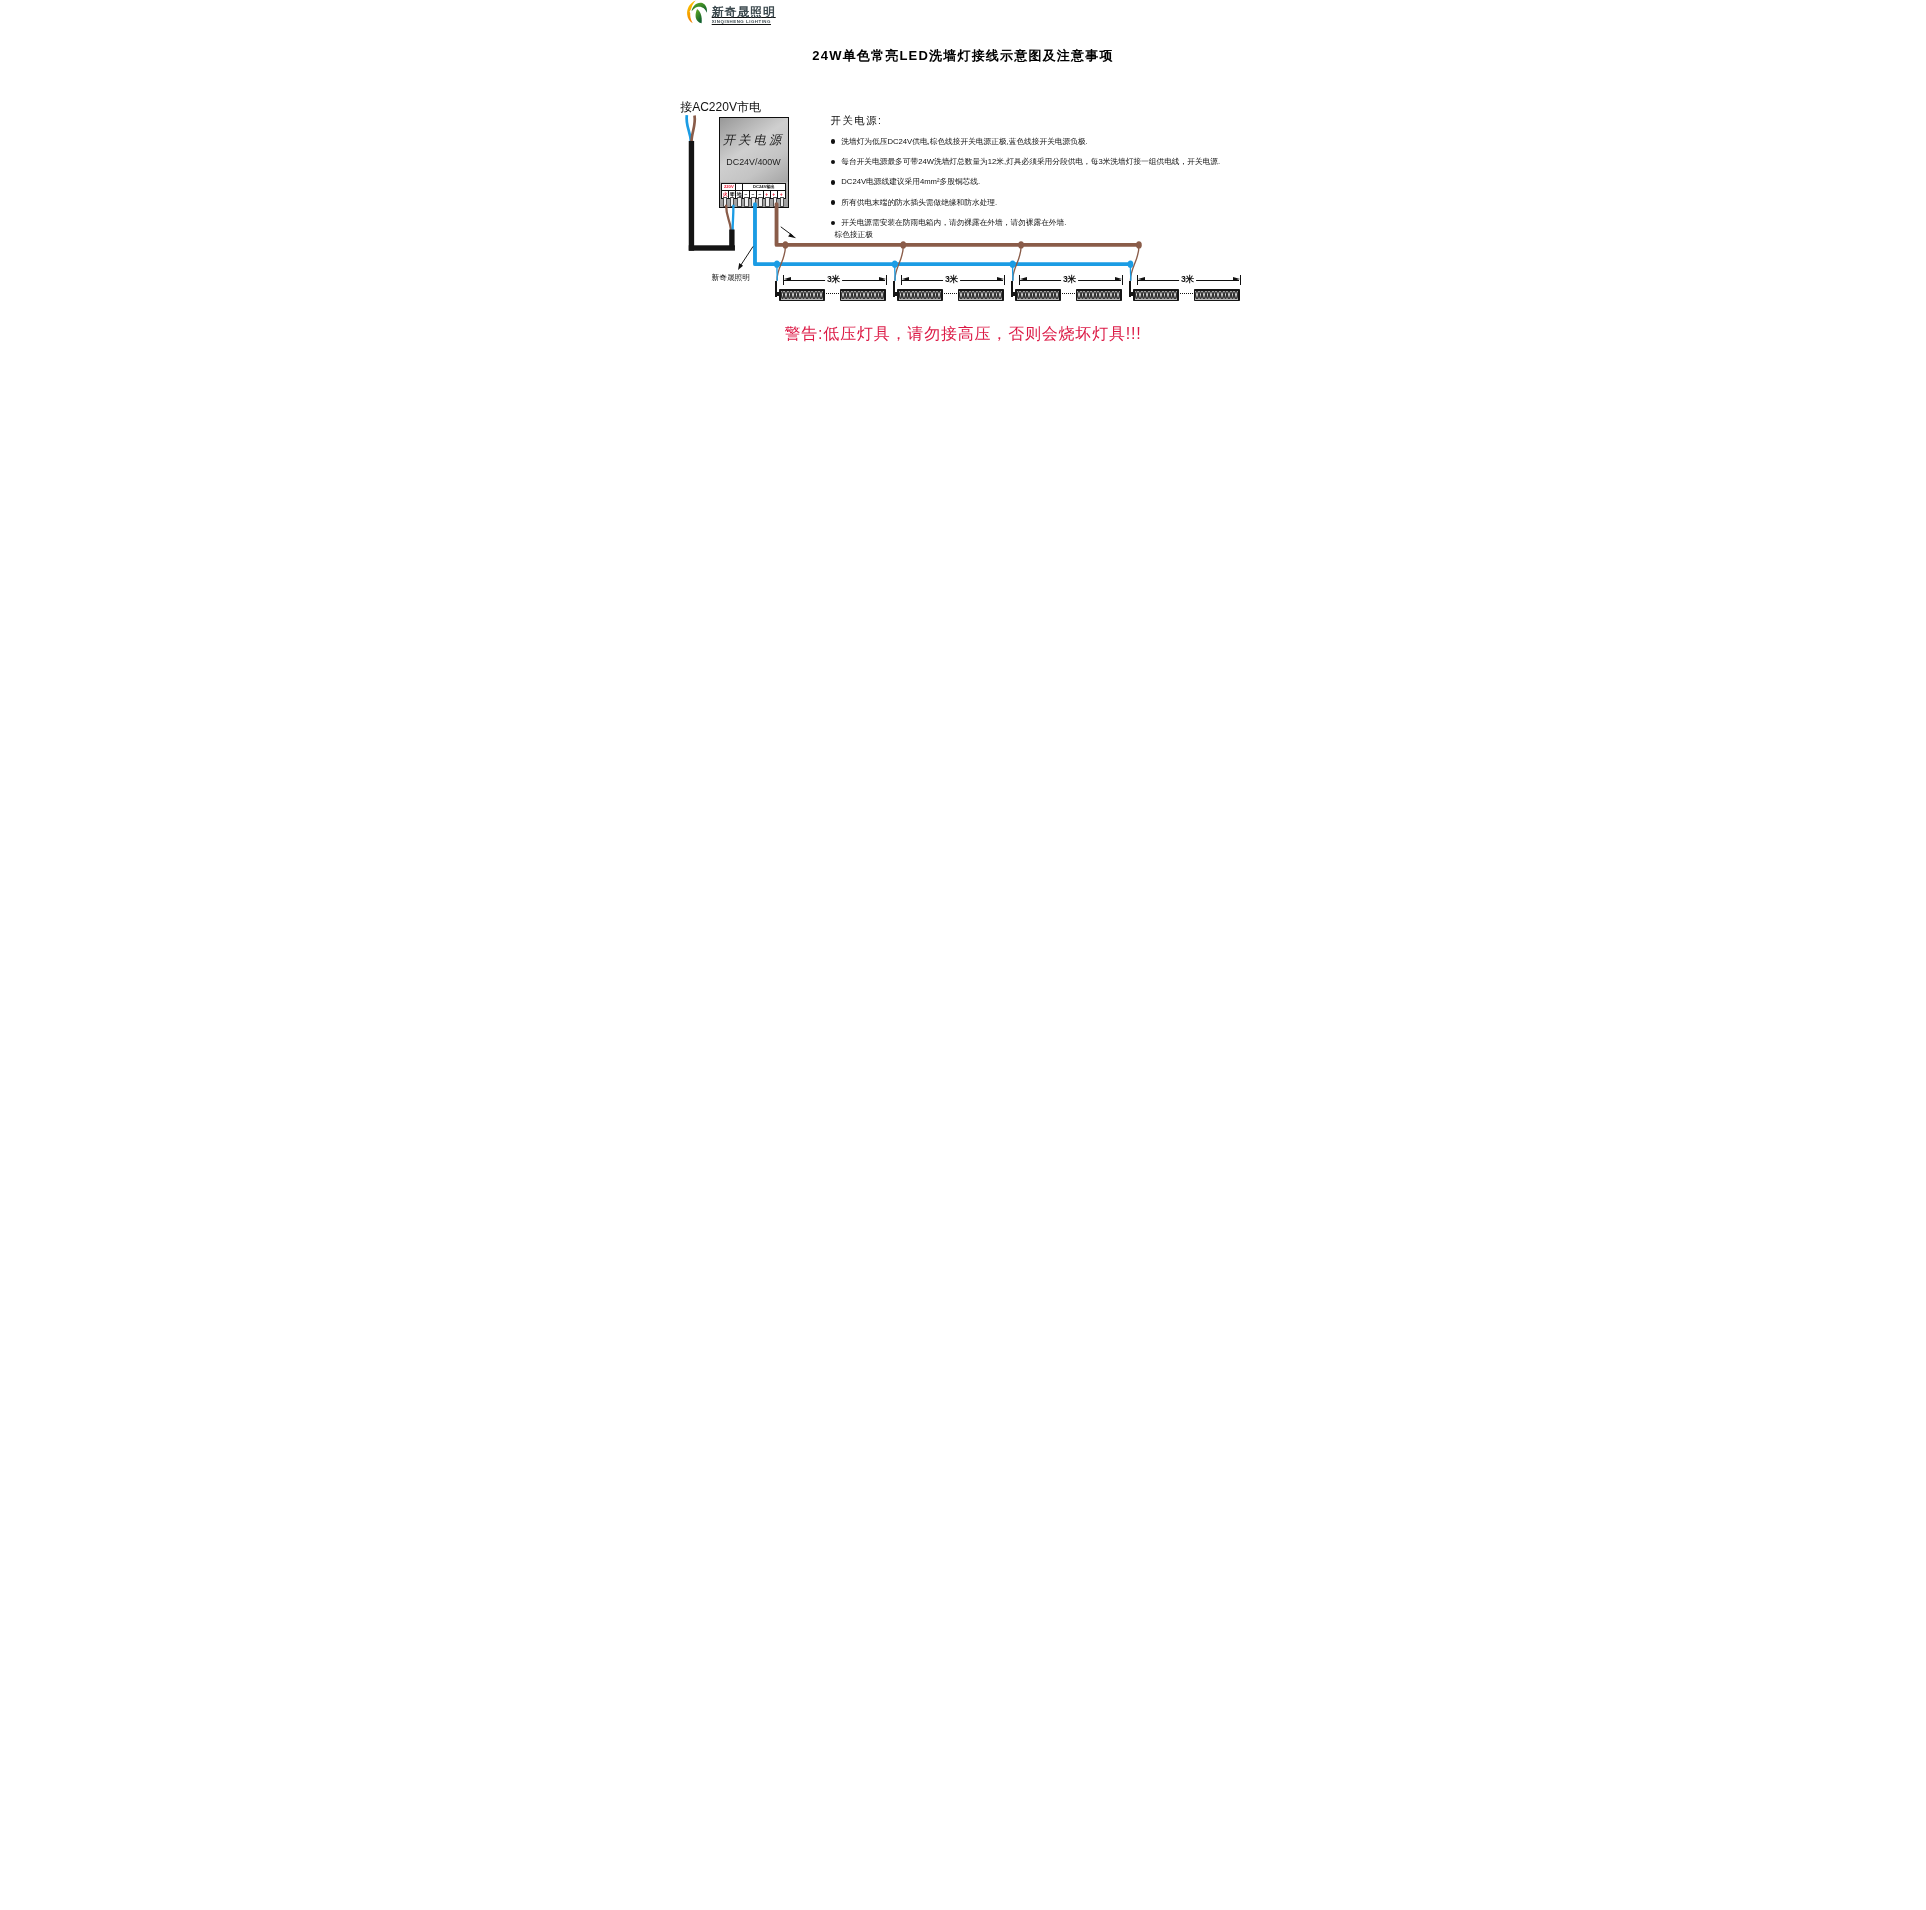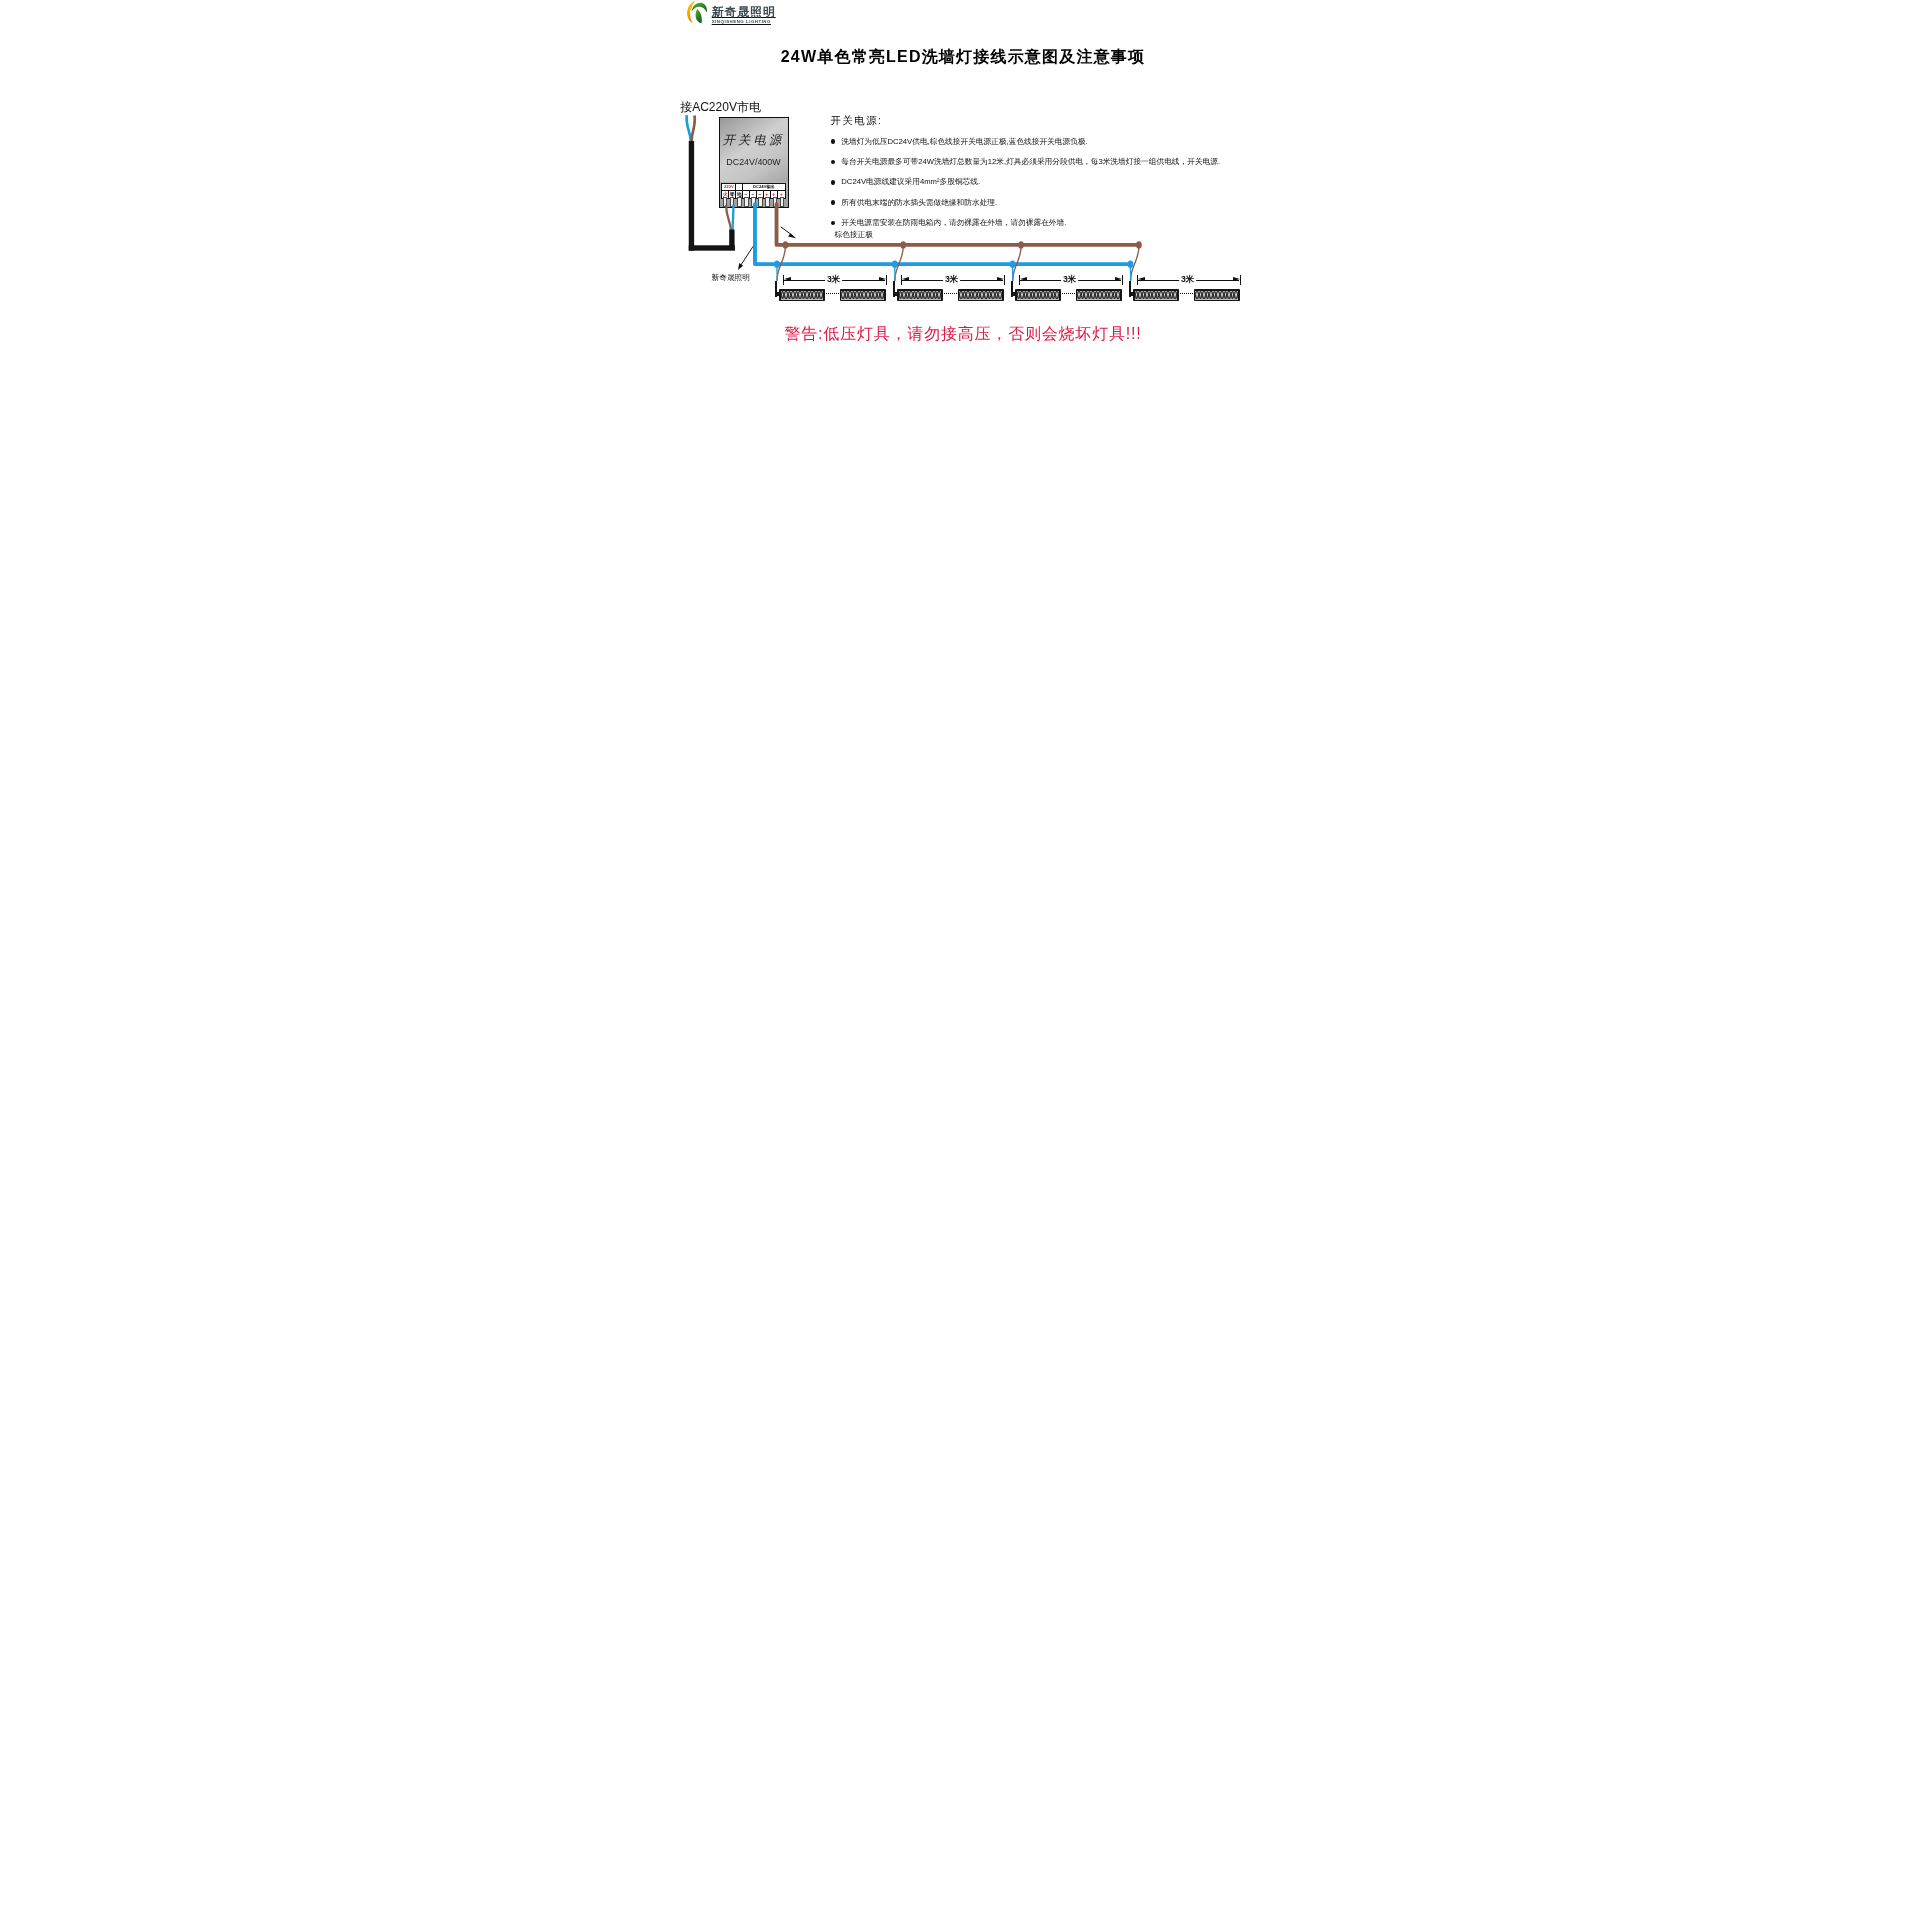--- a/index.html
+++ b/index.html
@@ -6,21 +6,21 @@
   body{font-family:"Liberation Sans","DejaVu Sans",sans-serif;color:#111;}
   #canvas{position:relative;width:601px;height:382px;background:#fff;overflow:hidden;margin:0 auto;}
 
   
   #logo{position:absolute;left:23px;top:0;display:flex;align-items:flex-end;text-decoration:underline;}
   #logo-mark{width:22.3px;height:24px;}
   #logo-text{margin-left:3.9px;}
   #logo-cn{font-size:12px;font-weight:bold;color:#3d4a4f;letter-spacing:0.8px;line-height:13px;}
   #logo-en{font-size:4.4px;font-weight:bold;color:#3d4a4f;letter-spacing:0.5px;line-height:5.4px;}
   #main-title{position:absolute;left:0;right:0;top:47px;text-align:center;
-    font-size:16px;font-weight:bold;letter-spacing:1.2px;color:#000;}
+    font-size:13px;font-weight:bold;letter-spacing:1.2px;color:#000;}
 
   
   #wire-svg{position:absolute;left:0;top:0;width:601px;height:382px;z-index:4;pointer-events:none;}
 
   
   #ac-label{position:absolute;left:17.7px;top:99px;font-size:12px;z-index:5;}
   #psu-box{position:absolute;left:56px;top:117px;width:68px;height:89px;border:1.2px solid #0e0e0e;
     background:linear-gradient(145deg,#989898 0%,#cfcfcf 36%,#c4c4c4 58%,#8d8d8d 100%);z-index:3;}
   #psu-name{position:absolute;left:0;right:0;top:14px;text-align:center;
     font-family:"Liberation Serif","DejaVu Serif",serif;font-size:12.3px;letter-spacing:3.1px;color:#1d1d1d;font-style:italic;}

